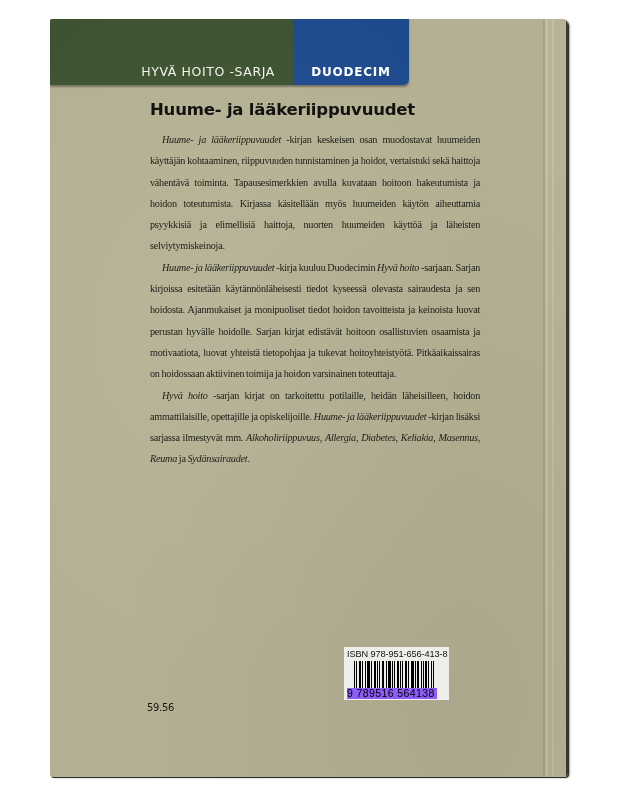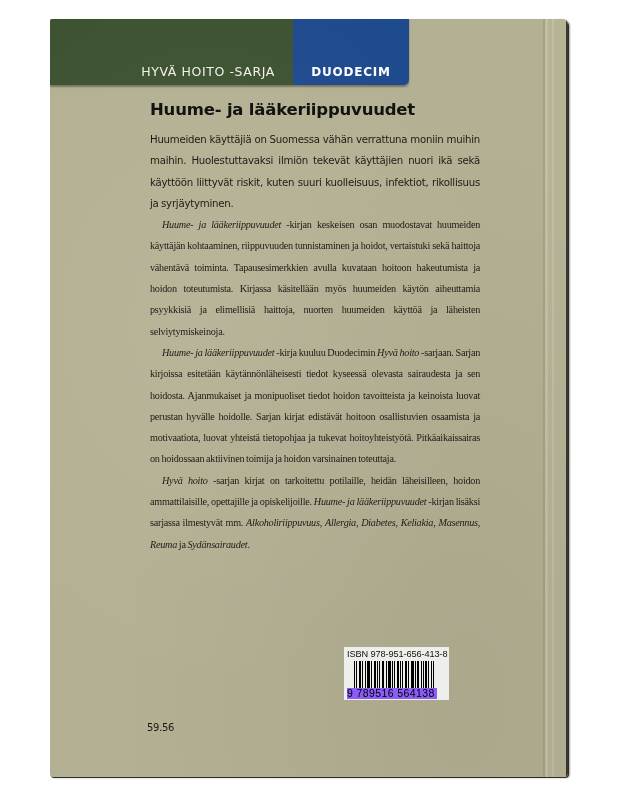--- a/index.html
+++ b/index.html
@@ -140,21 +140,20 @@
       font-style: italic;
     }
     .price {
       position: absolute;
       left: 147px;
       top: 702px;
       font-family: "DejaVu Sans", sans-serif;
       font-size: 10px;
       color: #1a1a14;
       letter-spacing: -0.3px;
-      margin-top: 20px;
     }
     .barcode-box {
       position: absolute;
       left: 344px;
       top: 647px;
       width: 105px;
       height: 53px;
       background: #eeeeea;
       padding: 2px 3px 0 3px;
       box-sizing: border-box;
@@ -204,23 +203,20 @@
       <span class="publisher-label">DUODECIM</span>
     </div>
   </div>
 
   <div class="spine-strip"></div>
 </div>
 
 <div class="content">
   <h1 class="title">Huume- ja lääkeriippuvuudet</h1>
 
-  <p class="para">
-    <span>Huumeiden käyttäjiä on Suomessa vähän verrattuna moniin muihin maihin. Huolestuttavaksi ilmiön tekevät käyttäjien nuori ikä sekä käyttöön liittyvät riskit, kuten suuri kuolleisuus, infektiot, rikollisuus ja syrjäytyminen.</span>
-  </p>
 
   <p class="para indent"><em>Huume- ja lääkeriippuvuudet</em><span> -kirjan keskeisen osan muodostavat huumeiden käyttäjän kohtaaminen, riippuvuuden tunnistaminen ja hoidot, vertaistuki sekä haittoja vähentävä toiminta. Tapausesimerkkien avulla kuvataan hoitoon hakeutumista ja hoidon toteutumista. Kirjassa käsitellään myös huumeiden käytön aiheuttamia psyykkisiä ja elimellisiä haittoja, nuorten huumeiden käyttöä ja läheisten selviytymiskeinoja.</span></p>
 
   <p class="para indent"><em>Huume- ja lääkeriippuvuudet</em><span> -kirja kuuluu Duodecimin </span><em>Hyvä hoito</em><span> -sarjaan. Sarjan kirjoissa esitetään käytännönläheisesti tiedot kyseessä olevasta sairaudesta ja sen hoidosta. Ajanmukaiset ja monipuoliset tiedot hoidon tavoitteista ja keinoista luovat perustan hyvälle hoidolle. Sarjan kirjat edistävät hoitoon osallistuvien osaamista ja motivaatiota, luovat yhteistä tietopohjaa ja tukevat hoitoyhteistyötä. Pitkäaikaissairas on hoidossaan aktiivinen toimija ja hoidon varsinainen toteuttaja.</span></p>
 
   <p class="para indent"><em>Hyvä hoito</em><span> -sarjan kirjat on tarkoitettu potilaille, heidän läheisilleen, hoidon ammattilaisille, opettajille ja opiskelijoille. </span><em>Huume- ja lääkeriippuvuudet</em><span> -kirjan lisäksi sarjassa ilmestyvät mm. </span><em>Alkoholiriippuvuus</em><span>, </span><em>Allergia</em><span>, </span><em>Diabetes</em><span>, </span><em>Keliakia</em><span>, </span><em>Masennus</em><span>, </span><em>Reuma</em><span> ja </span><em>Sydänsairaudet</em><span>.</span></p>
 </div>
 
 <div class="price">59.56</div>
 

